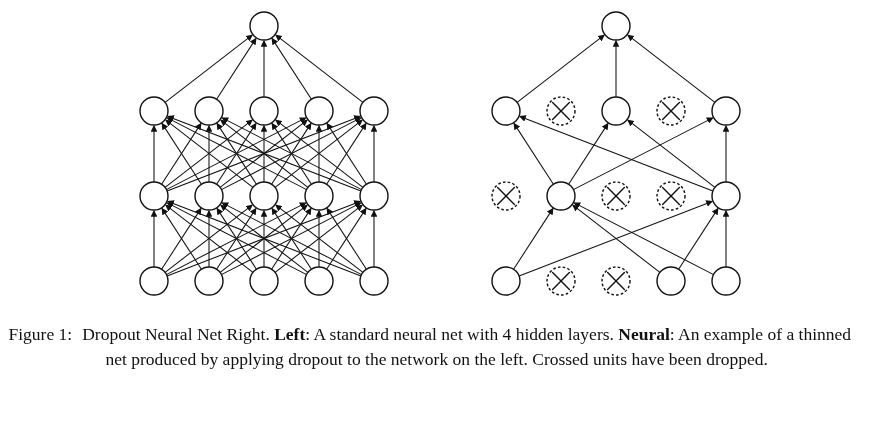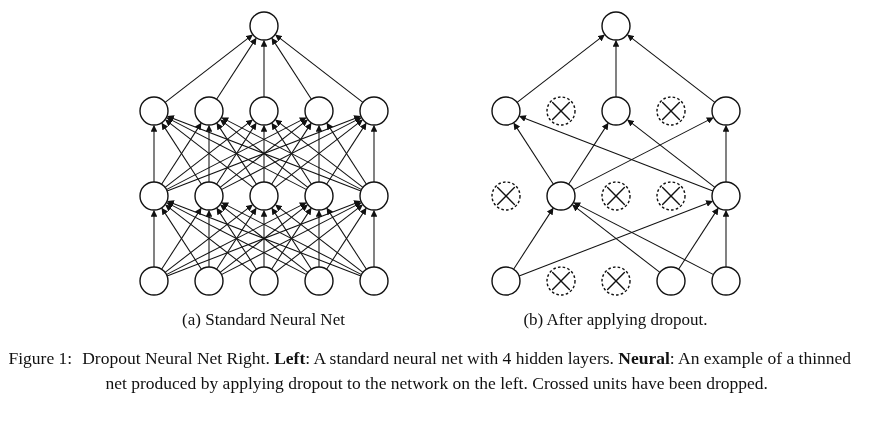--- a/index.html
+++ b/index.html
@@ -181,21 +181,20 @@
             <g>
               <circle cx="205" cy="105" r="14" class="node"></circle>
             </g>
             <g>
               <circle cx="260" cy="105" r="14" class="node"></circle>
             </g>
             <g>
               <circle cx="150" cy="20" r="14" class="node"></circle>
             </g>
           </svg>
-        <div class="subcaption">(a) Standard Neural Net</div>
       </div>
 
       <div class="panel">
         <svg id="svg-dropout" class="net-svg" width="300" height="300" viewBox="0 0 300 300">
             <defs>
               <marker id="arrow-drop" viewBox="0 0 10 10" refX="8.5" refY="5" markerWidth="6.5" markerHeight="6.5" orient="auto">
                 <path class="arrowhead" d="M0,0 L10,5 L0,10 z"></path>
               </marker>
             </defs>
             <line x1="47.6" y1="263.2" x2="86.9" y2="202.6" class="edge" marker-end="url(#arrow-drop)"></line>
@@ -269,21 +268,20 @@
               <line x1="196.6" y1="96.6" x2="213.4" y2="113.4" class="cross"></line>
               <line x1="196.6" y1="113.4" x2="213.4" y2="96.6" class="cross"></line>
             </g>
             <g>
               <circle cx="260" cy="105" r="14" class="node"></circle>
             </g>
             <g>
               <circle cx="150" cy="20" r="14" class="node"></circle>
             </g>
           </svg>
-        <div class="subcaption">(b) After applying dropout.</div>
       </div>
 
     </div>
 
     <div class="caption">
       <span class="caption-label">Figure 1:</span><span class="caption-body" id="caption-body"><span>Dropout Neural Net Right.  </span><span class="bold">Left</span><span>: A standard neural net with 4 hidden layers.  </span><span class="bold">Neural</span><span>: An example of a thinned net produced by applying dropout to the network on the left. Crossed units have been dropped.</span></span>
     </div>
   </div>
 </div>
 

